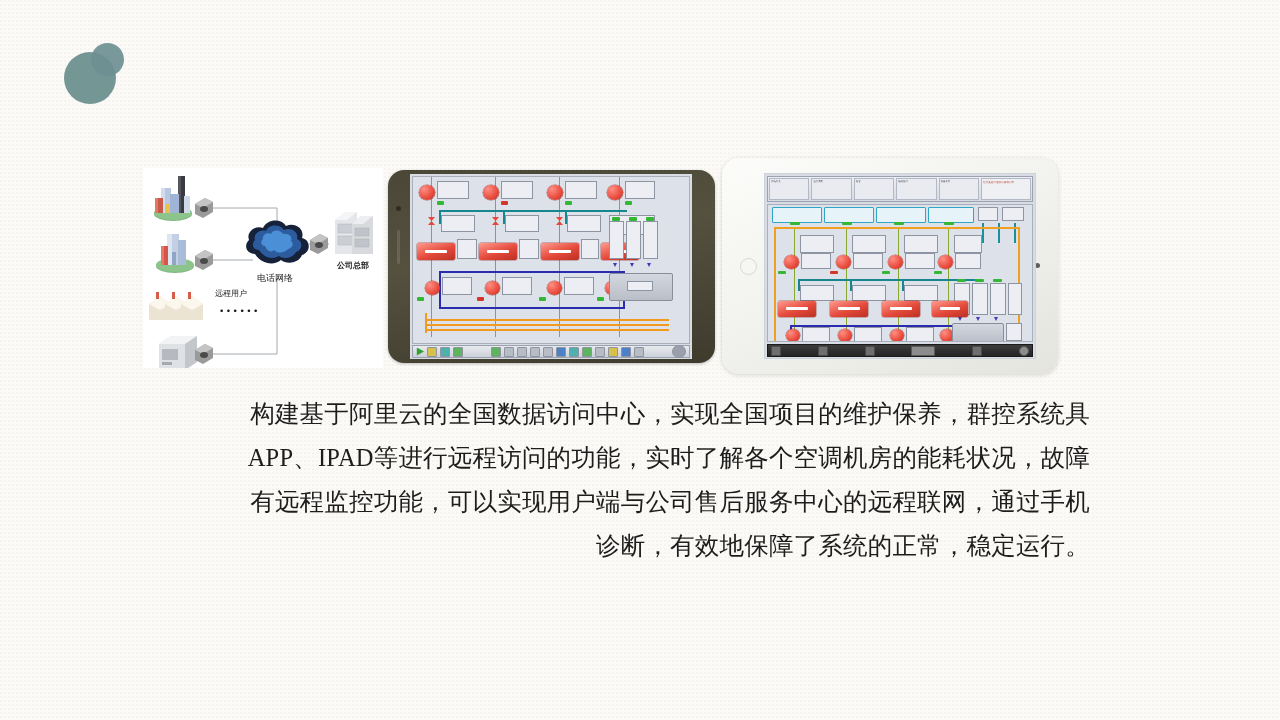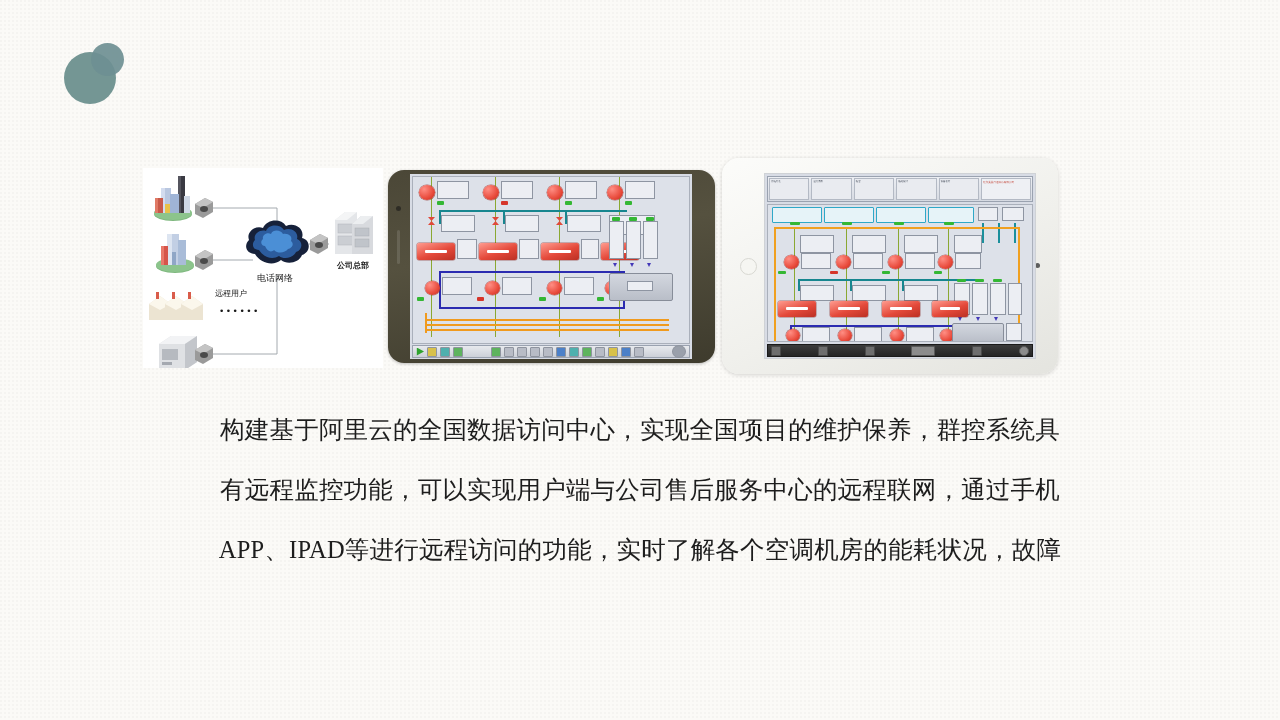--- a/index.html
+++ b/index.html
@@ -316,21 +316,21 @@
     top: 392px;
     width: 900px;
     z-index: 3;
     text-align: center;
     font-family: "Liberation Serif", serif;
     font-size: 24.5px;
     line-height: 44px;
     color: #1d1d1d;
     letter-spacing: 0.2px;
   }
-  .caption p { margin: 16px; }
+  .caption p { margin: 0; text-align: right; }
 </style>
 </head>
 <body>
 
 <div class="paper-texture"></div>
 
 <div class="header">
   <div class="logo-mark">
     <div class="logo-circle-big"></div>
     <div class="logo-circle-small"></div>
@@ -698,15 +698,16 @@
           <div class="tb-ico" style="background:#8c8c8c;border-color:#5a5a5a;border-radius:50%;"></div>
         </div>
       </div>
     </div>
   </div>
 
 </div>
 
 <div class="caption">
   <p>构建基于阿里云的全国数据访问中心，实现全国项目的维护保养，群控系统具</p>
+  <p>APP、IPAD等进行远程访问的功能，实时了解各个空调机房的能耗状况，故障</p>
   <p>有远程监控功能，可以实现用户端与公司售后服务中心的远程联网，通过手机</p>
-  <p>APP、IPAD等进行远程访问的功能，实时了解各个空调机房的能耗状况，故障</p>
+  <p>诊断，有效地保障了系统的正常，稳定运行。</p>
 </div>
 
 </body></html>

